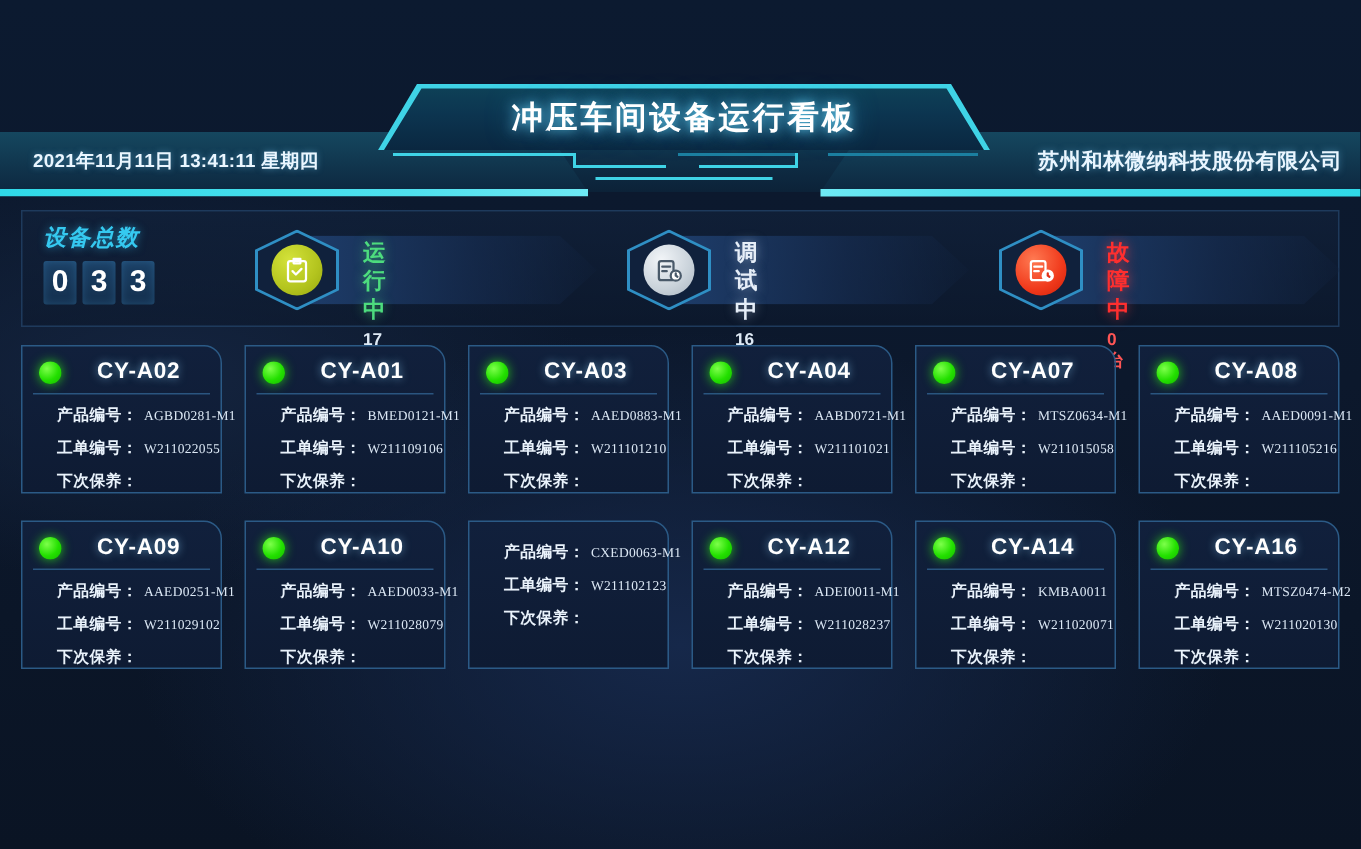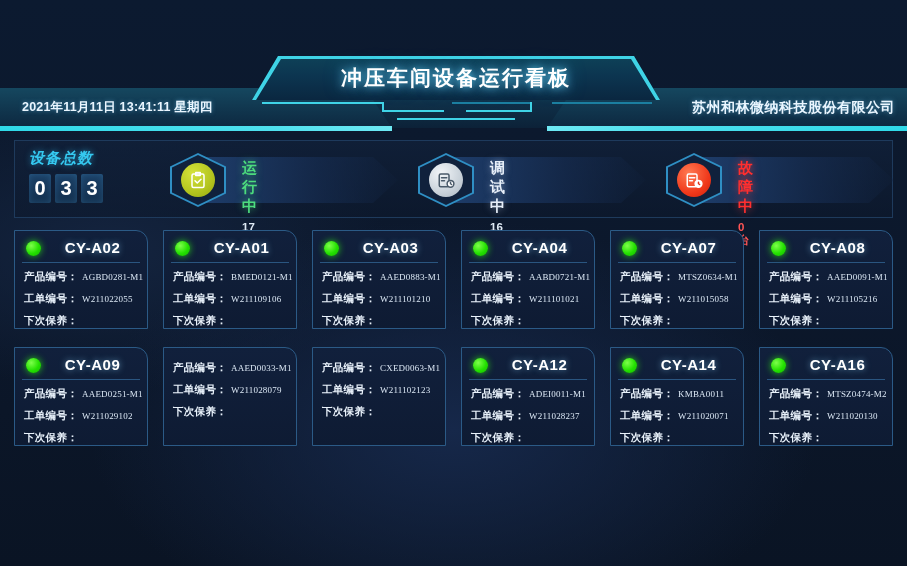--- a/index.html
+++ b/index.html
@@ -167,21 +167,21 @@
     text-shadow: 0 0 6px rgba(140,215,255,.6);
     padding-right: 6px;
   }
   .card-rows { padding: 7px 0 0 2px; }
   .crow {
     display: flex; align-items: baseline;
     font-size: 9.5px; margin-bottom: 8px; white-space: nowrap;
   }
   .clabel {
     color: #e9f2fb; font-family: Liberation Serif, serif;
-    font-weight: bold; font-size: 10.5px; letter-spacing: .3px;
+    font-weight: bold; font-size: 10.5px; letter-spacing: .3px; margin-left: 14px;
   }
   .cval {
     color: #dce8f5; font-family: "Liberation Serif", serif;
     font-size: 9px; margin-left: 4px; letter-spacing: .2px;
   }
 </style>
 </head>
 <body>
 
 <div id="app">
@@ -419,20 +419,24 @@
             <span class="clabel">工单编号：</span>
             <span class="cval">W211029102</span>
           </div>
           <div class="crow">
             <span class="clabel">下次保养：</span>
             <span class="cval"></span>
           </div>
         </div>
       </div>
       <div class="card">
+        <div class="card-head">
+          <span class="led"></span>
+          <span class="card-title">CY-A10</span>
+        </div>
         <div class="card-rows">
           <div class="crow">
             <span class="clabel">产品编号：</span>
             <span class="cval">AAED0033-M1</span>
           </div>
           <div class="crow">
             <span class="clabel">工单编号：</span>
             <span class="cval">W211028079</span>
           </div>
           <div class="crow">

